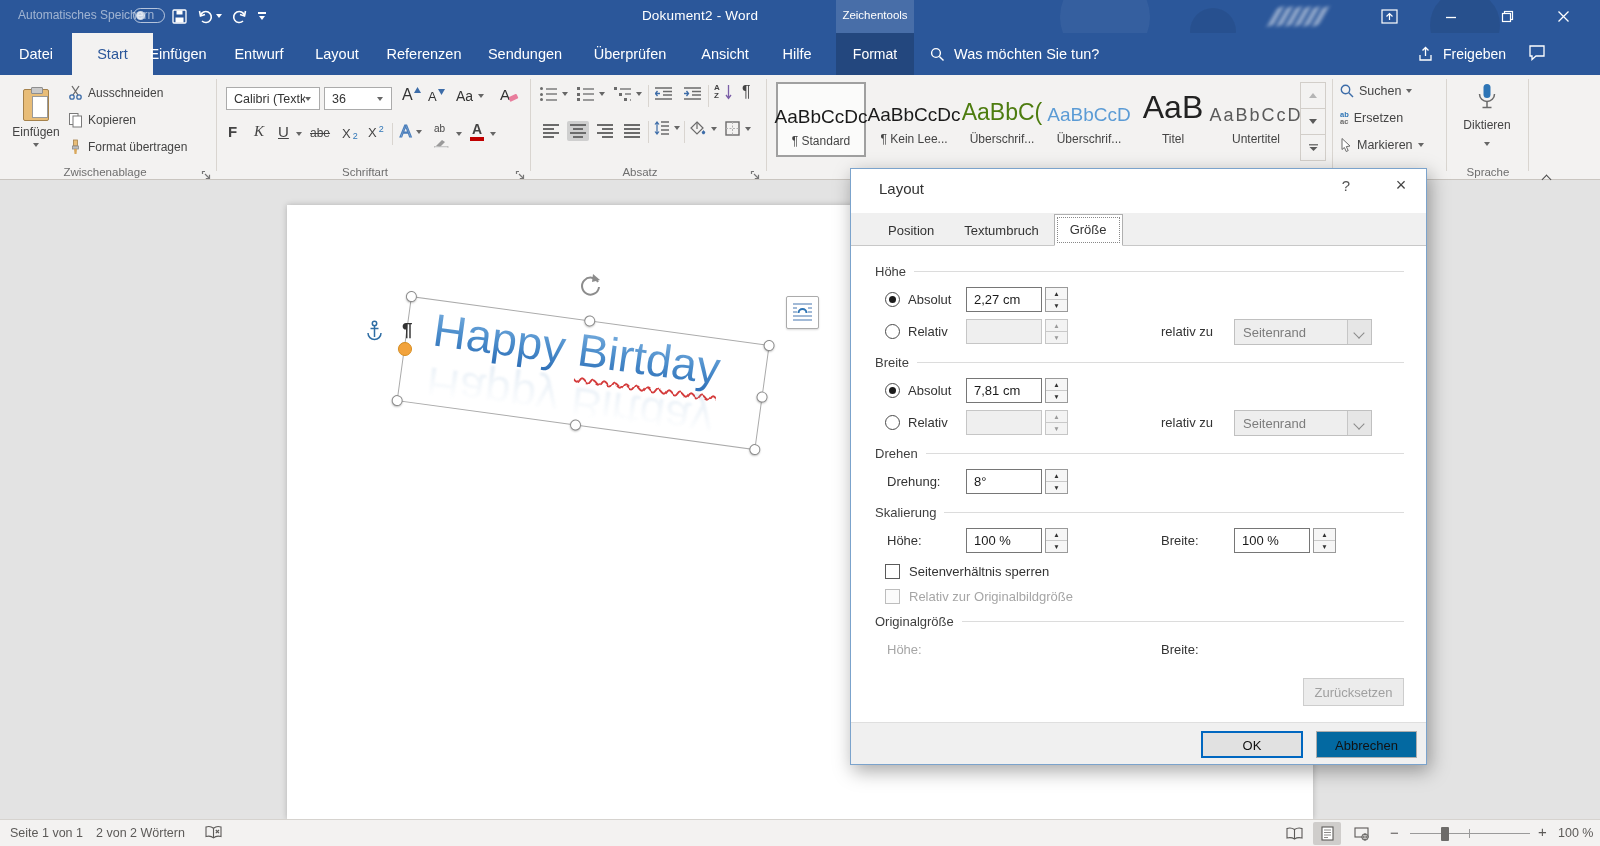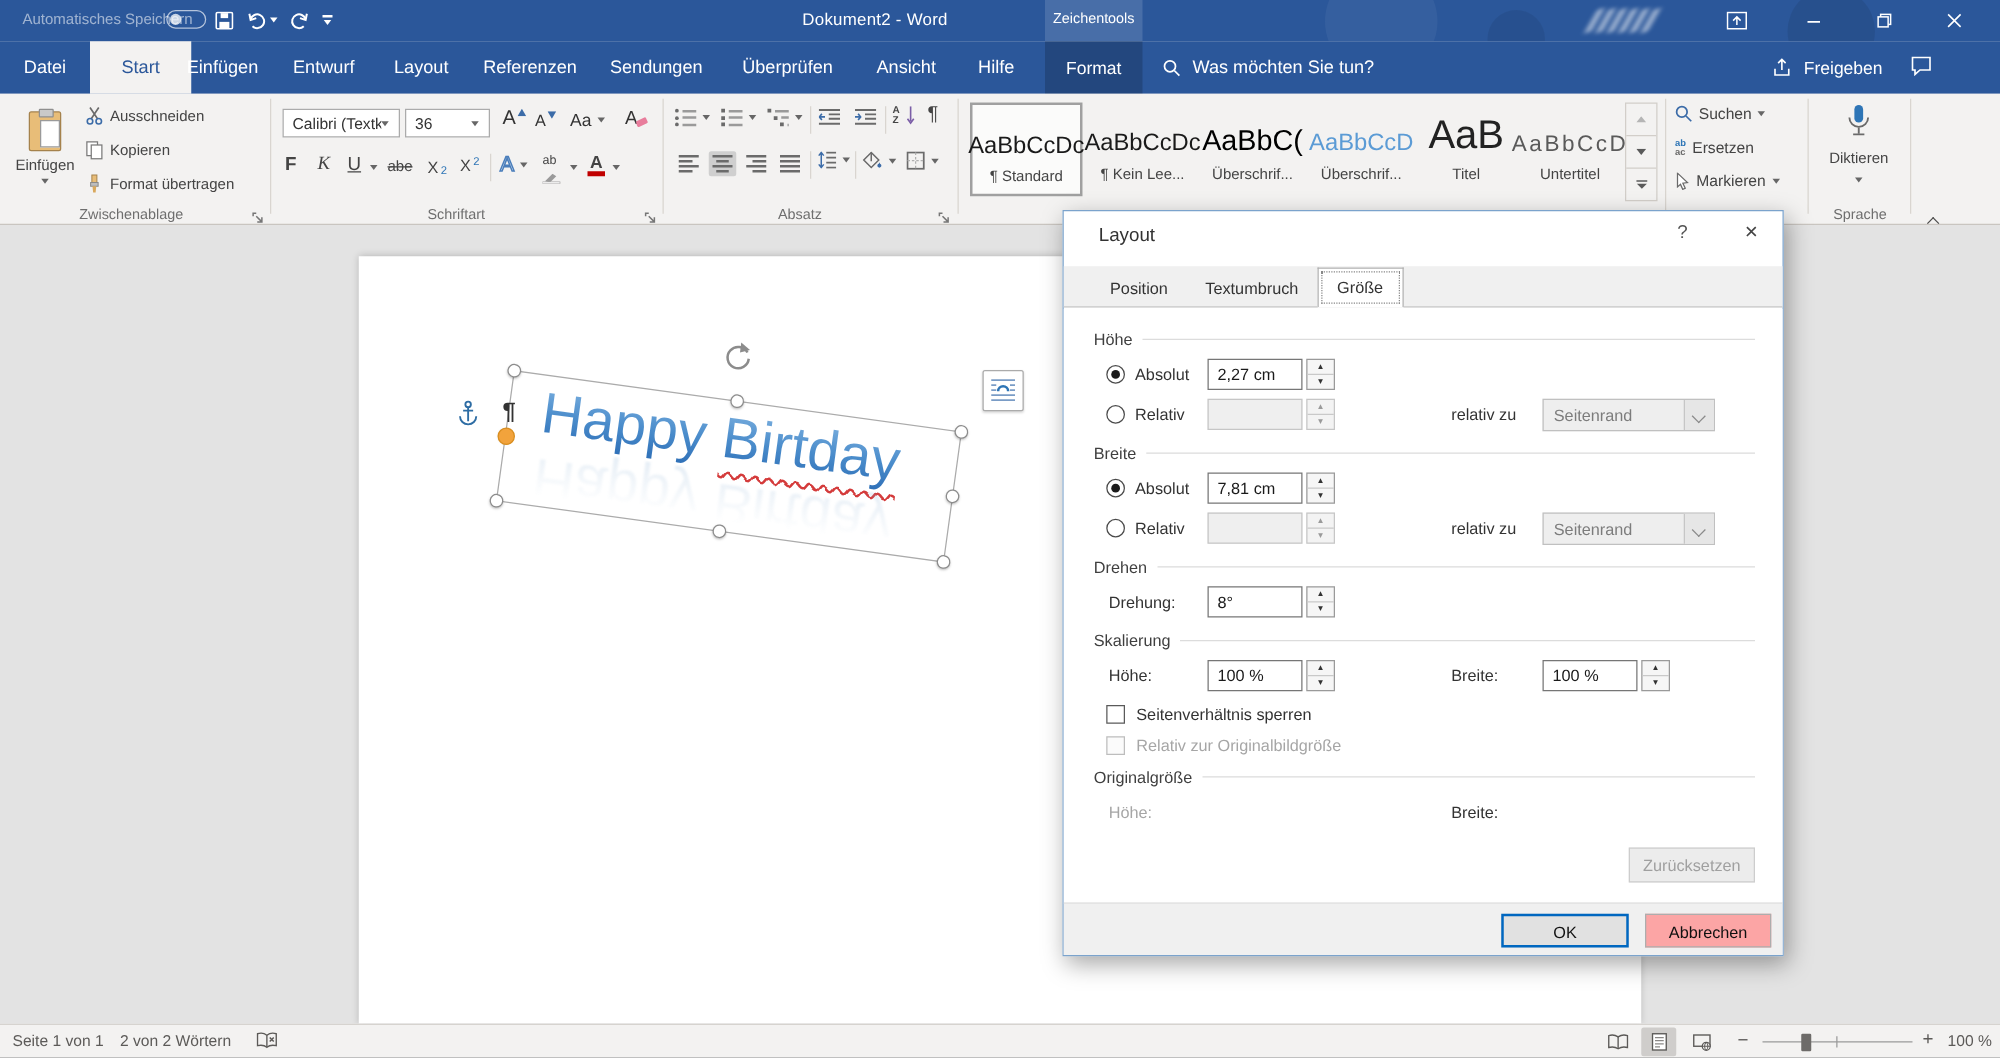--- a/index.html
+++ b/index.html
@@ -111,21 +111,21 @@
   .combo2 .btn { width:24px; border-left:1px solid #c6c6c6; background:#e6e6e6; position:relative; }
   .combo2 .btn::after { content:""; position:absolute; left:7px; top:9px; width:7px; height:7px; border-right:1.5px solid #8a8a8a; border-bottom:1.5px solid #8a8a8a; transform:rotate(45deg); }
   .cbrow { display:flex; align-items:center; gap:9px; margin:7px 0 6px 10px; height:18px; }
   .cb { width:15px; height:15px; border:1px solid #5a5a5a; background:#fff; flex:none; }
   .cb.dis { border-color:#bdbdbd; background:#fbfbfb; }
   .graytxt { color:#a6a6a6; }
   .reset-row { text-align:right; margin-top:14px; }
   .btn-reset { display:inline-block; width:101px; height:28px; background:#ececec; border:1px solid #cdcdcd; color:#a0a0a0; font-size:13px; text-align:center; padding-top:6px; }
   .dlg-footer { position:absolute; left:0; bottom:0; width:100%; height:42px; background:#f0f0f0; border-top:1px solid #dfdfdf; }
   .btn-ok { position:absolute; left:350px; top:8px; width:102px; height:27px; background:#e1e1e1; border:2px solid #0067c0; font-size:13px; color:#111; text-align:center; padding-top:5px; }
-  .btn-cancel { position:absolute; left:465px; top:8px; width:101px; height:27px; background:#fca5a5; border:1px solid #adadad; font-size:13px; color:#111; text-align:center; padding-top:6px; }
+  .btn-cancel { position:absolute; left:465px; top:8px; width:101px; height:27px; background:#0369a1; border:1px solid #adadad; font-size:13px; color:#111; text-align:center; padding-top:6px; }
 
   
   .statusbar { position:absolute; left:0; top:819px; width:1600px; height:38px; background:#f3f2f1; border-top:1px solid #d6d3cf; color:#5c5a58; font-size:12.5px; }
   .sb-item { position:absolute; top:6px; }
   .viewbtn { position:absolute; top:2px; width:28px; height:23px; display:flex; align-items:center; justify-content:center; border-radius:2px; }
   .viewbtn.active { background:#cfcdcb; }
   .zoom-track { position:absolute; left:1410px; top:13px; width:120px; height:1px; background:#9a9a9a; }
   .zoom-tick { position:absolute; left:1469px; top:9px; width:1px; height:9px; background:#9a9a9a; }
   .zoom-thumb { position:absolute; left:1441px; top:7px; width:8px; height:14px; background:#6d6b69; border-radius:1px; }
 </style>
@@ -505,21 +505,21 @@
 
     <div class="style-item sel" style="left:776px;width:90px;">
       <div class="stl-prev" style="font-size:19px;color:#1a1a1a;">AaBbCcDc</div>
       <div class="stl-lbl">¶ Standard</div>
     </div>
     <div class="style-item" style="left:870px;width:88px;">
       <div class="stl-prev" style="font-size:19px;color:#1a1a1a;">AaBbCcDc</div>
       <div class="stl-lbl">¶ Kein Lee...</div>
     </div>
     <div class="style-item" style="left:958px;width:88px;">
-      <div class="stl-prev" style="font-size:23px;color:#000000;">AaBbC(</div>
+      <div class="stl-prev" style="font-size:23px;color:#4d7c0f;">AaBbC(</div>
       <div class="stl-lbl">Überschrif...</div>
     </div>
     <div class="style-item" style="left:1046px;width:86px;">
       <div class="stl-prev" style="font-size:19px;color:#5b9bd5;">AaBbCcD</div>
       <div class="stl-lbl">Überschrif...</div>
     </div>
     <div class="style-item" style="left:1132px;width:82px;">
       <div class="stl-prev" style="font-size:32px;color:#222;">AaB</div>
       <div class="stl-lbl">Titel</div>
     </div>

